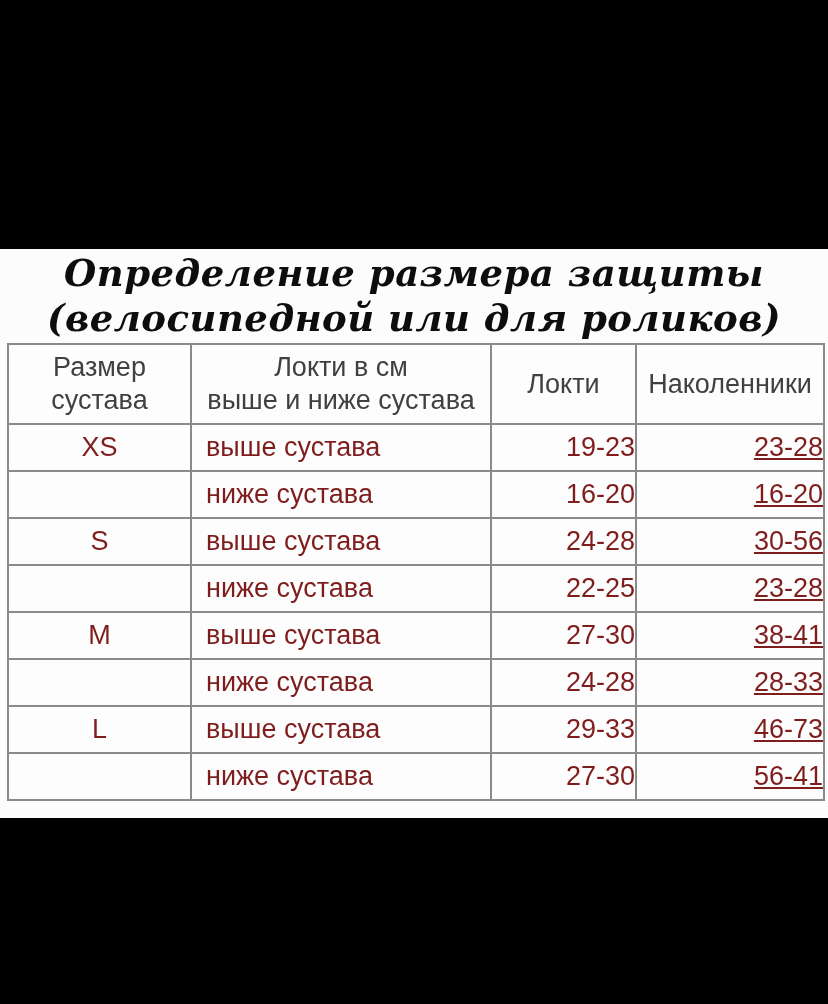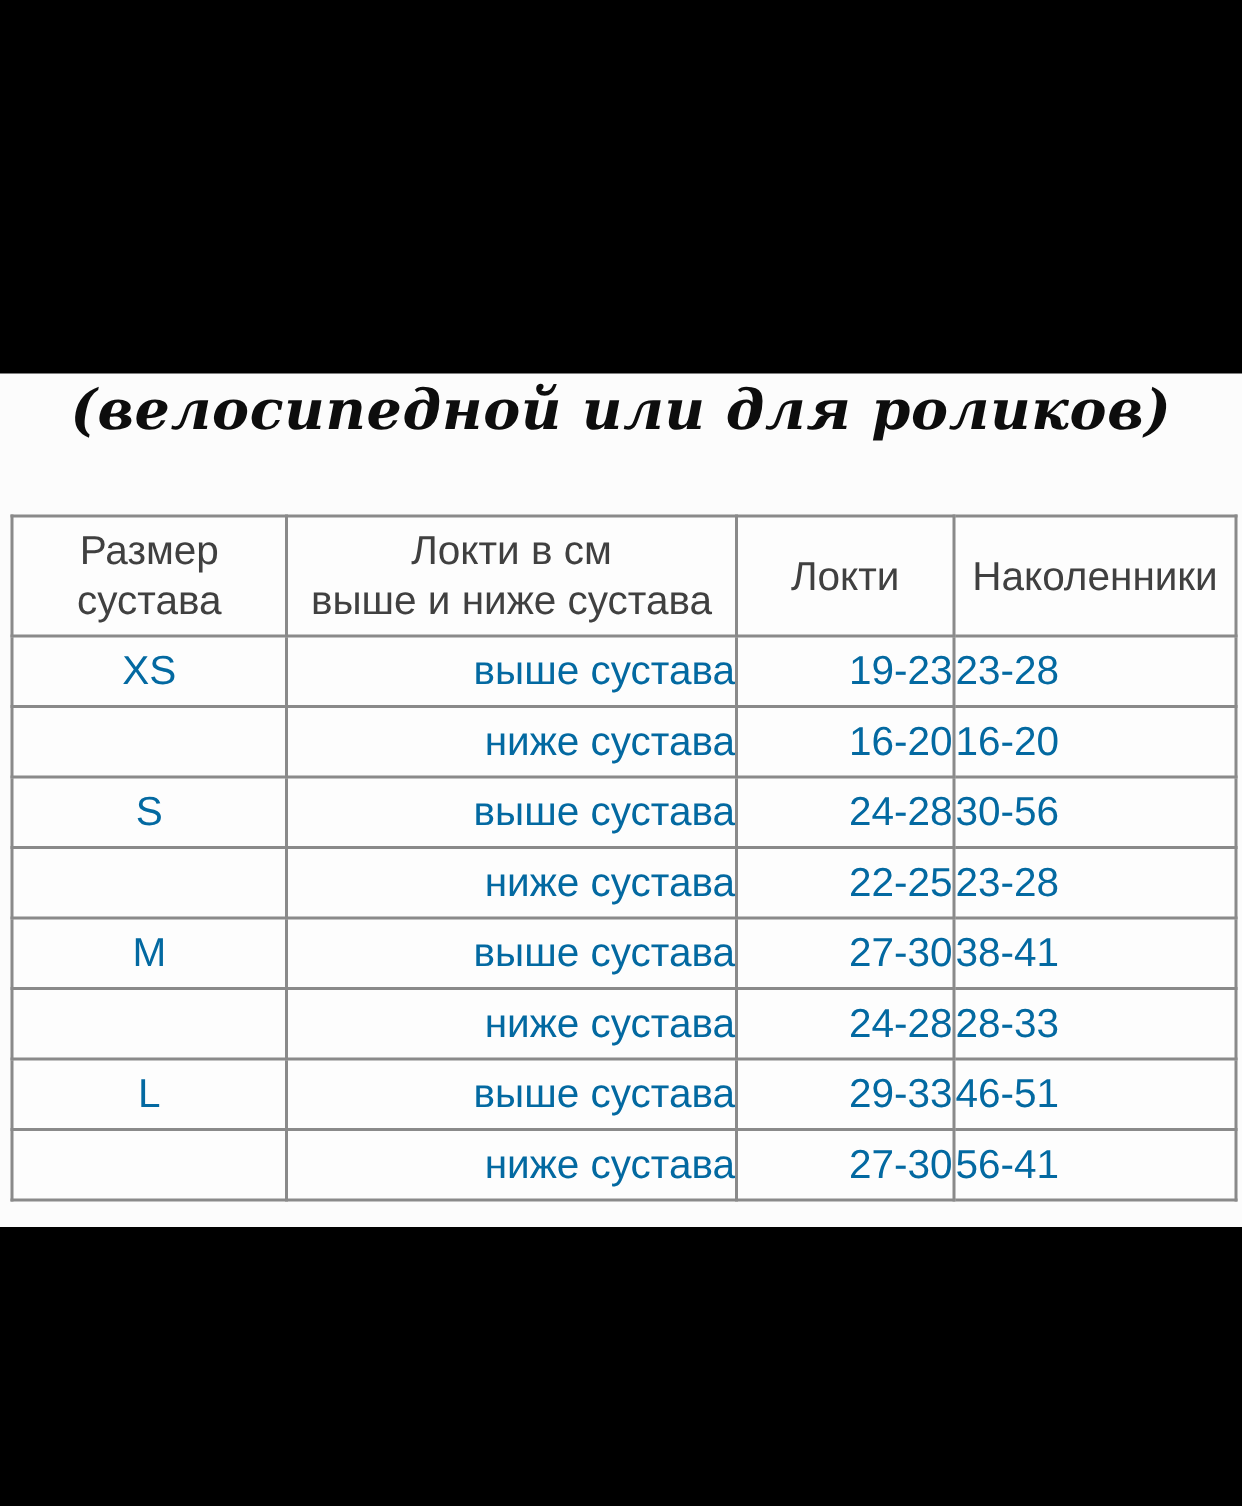--- a/index.html
+++ b/index.html
@@ -58,39 +58,40 @@
     font-weight: normal;
     font-size: 27px;
     line-height: 33px;
     color: #404040;
     text-align: center;
     vertical-align: middle;
   }
   .size-table td {
     height: 45px;
     font-size: 27px;
-    color: #0369a1;
+    color: #7f1d1d;
     vertical-align: middle;
   }
   .col-size  { width: 183px; }
   .col-vol   { width: 300px; }
   .col-elbow { width: 145px; }
   .col-knee  { width: 188px; }
   td.cell-size   { text-align: center; }
-  td.cell-vol    { text-align: right; padding-left: 30px; }
+  td.cell-vol    { text-align: left; padding-left: 14px; }
   td.cell-elbow  { text-align: right; }
-  td.cell-knee   { text-align: left; }
+  td.cell-knee   { text-align: right; text-decoration: underline; }
   .hdr-line { display: block; }
 </style>
 </head>
 <body>
 
 <div class="panel">
 
   <h1 class="title">
+    <span class="line">Определение размера защиты</span>
     <span class="line">(велосипедной или для роликов)</span>
   </h1>
 
   <table class="size-table">
     <colgroup>
       <col class="col-size">
       <col class="col-vol">
       <col class="col-elbow">
       <col class="col-knee">
     </colgroup>
@@ -146,21 +147,21 @@
       <tr>
         <td class="cell-size"></td>
         <td class="cell-vol">ниже сустава</td>
         <td class="cell-elbow">24-28</td>
         <td class="cell-knee">28-33</td>
       </tr>
       <tr>
         <td class="cell-size">L</td>
         <td class="cell-vol">выше сустава</td>
         <td class="cell-elbow">29-33</td>
-        <td class="cell-knee">46-51</td>
+        <td class="cell-knee">46-73</td>
       </tr>
       <tr>
         <td class="cell-size"></td>
         <td class="cell-vol">ниже сустава</td>
         <td class="cell-elbow">27-30</td>
         <td class="cell-knee">56-41</td>
       </tr>
     </tbody>
   </table>
 

